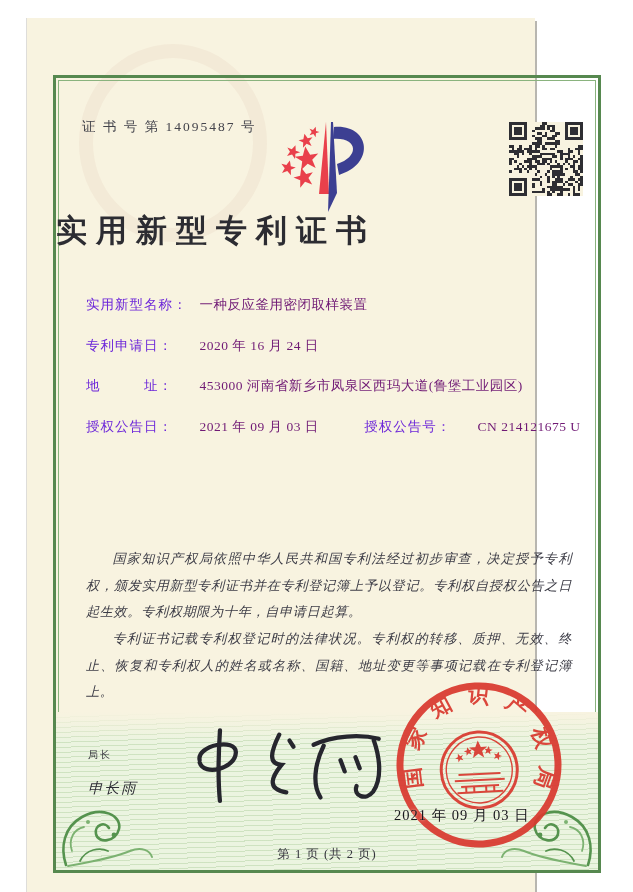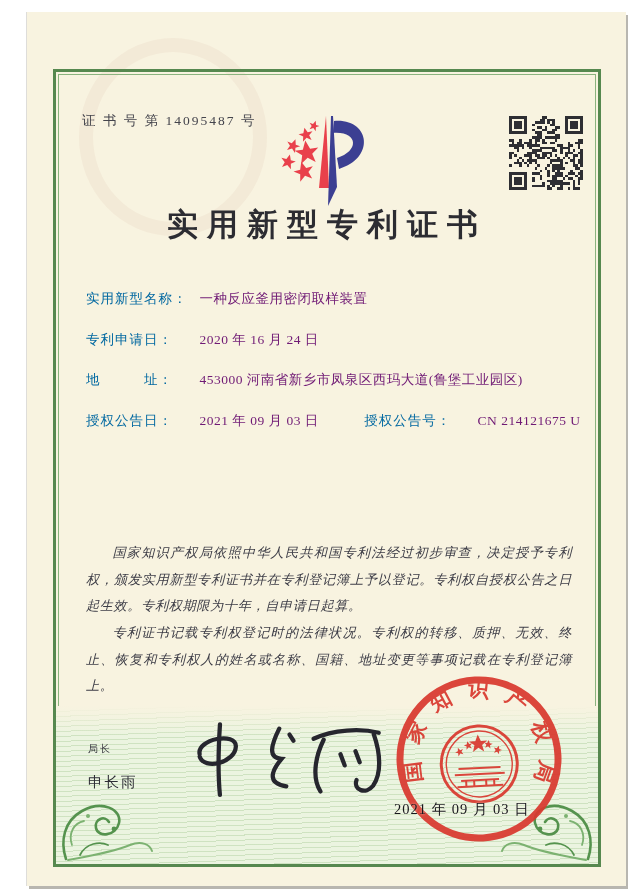--- a/index.html
+++ b/index.html
@@ -1,51 +1,51 @@
 <!DOCTYPE html>
 <html><head>
 <meta charset="utf-8">
 <style>
   html,body{margin:0;padding:0;width:633px;height:892px;background:#ffffff;overflow:hidden;}
   body{font-family:"Liberation Serif","DejaVu Serif",serif;color:#3b3b42;}
 
-  .paper{position:absolute;left:27px;top:12px;width:599px;height:874px;background:#f8f3e0;
+  .paper{position:absolute;left:27px;top:18px;width:508px;height:874px;background:#f8f3e0;
          box-shadow:2px 3px 0 rgba(125,122,112,.55),-1px 0 0 rgba(160,158,148,.35);}
 
   .frame{position:absolute;left:26px;top:57px;width:542px;height:792px;border:3px solid #56884f;}
   .frame-inner{position:absolute;inset:2px;border:1px solid #8ab37e;pointer-events:none;}
 
   .ghost{position:absolute;left:52px;top:26px;width:160px;height:170px;border:14px solid rgba(205,160,135,.10);
          border-radius:50%;}
 
   .cert-no{position:absolute;left:26px;top:40px;font-size:13.5px;letter-spacing:2px;color:#44444c;}
 
   .logo{position:absolute;left:204px;top:34px;width:130px;height:105px;}
   .qr{position:absolute;right:15px;top:44px;width:74px;height:74px;}
 
-  .title{position:absolute;left:0;right:0;top:132px;text-align:center;font-size:31px;font-weight:bold;
+  .title{position:absolute;left:0;right:0;top:132px;font-size:31px;font-weight:bold;
          letter-spacing:9px;color:#2c2c32;}
 
   .fields{position:absolute;left:30px;right:22px;top:218px;font-size:13.5px;}
   .frow{margin-bottom:22.5px;white-space:nowrap;}
-  .flabel{display:inline-block;min-width:110px;letter-spacing:1px;color:#0369a1;}
+  .flabel{display:inline-block;min-width:110px;letter-spacing:1px;color:#6d28d9;}
   .fvalue{letter-spacing:.5px;color:#701a75;}
   .flabel2{margin-left:42px;letter-spacing:1px;}
 
   .paras{position:absolute;left:30px;right:26px;top:468px;font-size:13.2px;line-height:2.02;
          text-align:justify;color:#3c3c46;font-style:italic;}
   .paras p{margin:0;text-indent:2em;letter-spacing:.6px;}
 
   .band{position:absolute;left:0;right:0;bottom:0;height:158px;
         background:repeating-linear-gradient(178deg, rgba(140,185,120,.30) 0 1px, rgba(0,0,0,0) 1px 5px),#ebf4e0;}
   .band-fade{position:absolute;left:0;right:0;top:0;height:30px;
         background:linear-gradient(#f8f3e0, rgba(248,243,224,0));}
 
   .sig-title{position:absolute;left:32px;top:36px;font-size:10px;letter-spacing:2px;color:#2e2e36;}
-  .sig-name{position:absolute;left:32px;top:67px;font-size:14.5px;letter-spacing:2px;color:#2e2e36;}
+  .sig-name{position:absolute;left:32px;top:67px;font-size:14.5px;letter-spacing:2px;color:#2e2e36;font-style:italic;}
   .sig-script{position:absolute;left:118px;top:6px;width:230px;height:88px;transform:rotate(-2deg);}
 
   .seal{position:absolute;left:336px;top:600px;width:174px;height:174px;opacity:.93;}
   .seal-date{position:absolute;left:338px;top:728px;font-size:14.5px;letter-spacing:1px;color:#17171d;
              text-shadow:0 0 3px rgba(248,243,224,.9);}
 
   .page-num{position:absolute;left:0;right:0;bottom:7px;text-align:center;font-size:12.5px;
             letter-spacing:1px;color:#33333b;}
   .back-note{position:absolute;left:0;right:0;top:856px;text-align:center;font-size:12.5px;
              letter-spacing:2px;color:#701a75;margin-top:36px;}
@@ -426,20 +426,21 @@
         <path d="M9,31 C7,19 39,14 38,26 C37,39 12,44 9,33"></path>
         <path d="M73,13 C66,26 63,36 74,37 C66,46 61,56 77,59"></path>
         <path d="M81,18 L84,23"></path>
         <path d="M100,22 C116,15 138,15 152,19"></path>
         <path d="M108,23 C100,38 98,54 104,64"></path>
         <path d="M148,20 C153,36 153,52 146,61 C140,68 130,64 133,56"></path>
         <path d="M121,35 L124,44"></path>
         <path d="M133,33 L136,42"></path>
       </svg>
 
+      <div class="page-num">第 1 页 (共 2 页)</div>
     </div>
 
     <svg class="seal" viewBox="0 0 174 174">
       <g transform="rotate(-3 87 87)">
         <circle cx="87" cy="87" r="79" fill="none" stroke="#d9392f" stroke-width="7"></circle>
         <defs>
           <path id="sealArc" d="M33.5,111.5 A60,60 0 1 1 140.5,111.5"></path>
         </defs>
         <text font-size="21" fill="#d9392f" letter-spacing="15" font-weight="bold" font-family="'Liberation Serif',serif">
           <textPath href="#sealArc" startOffset="6">国家知识产权局</textPath>

